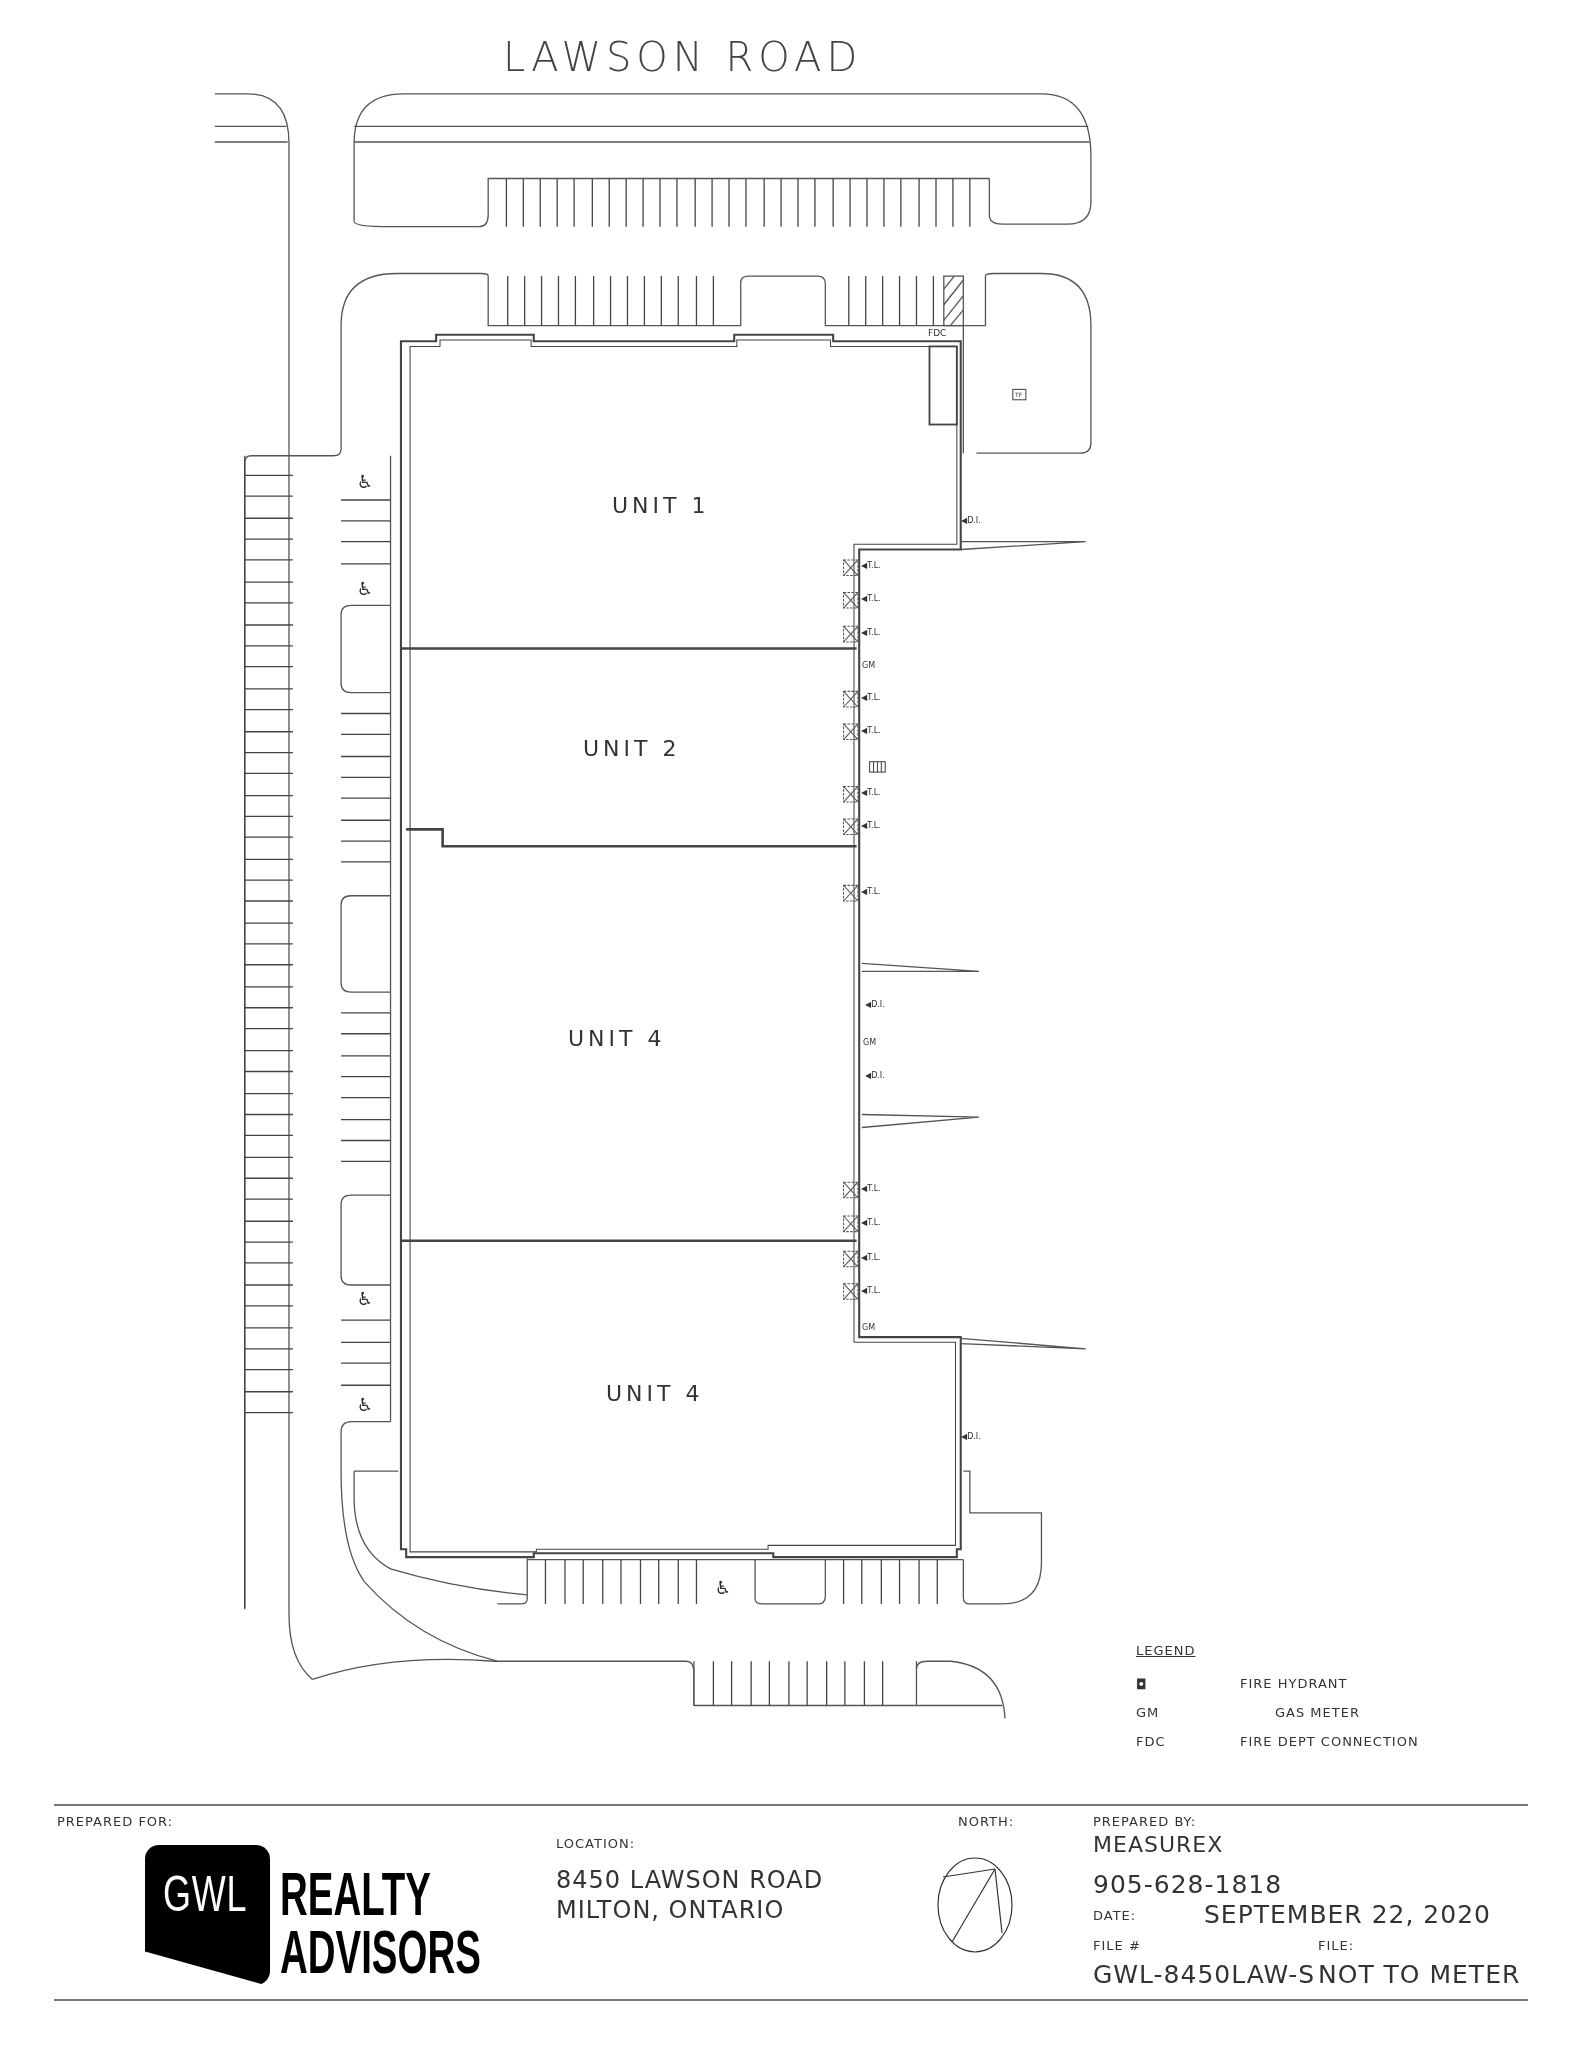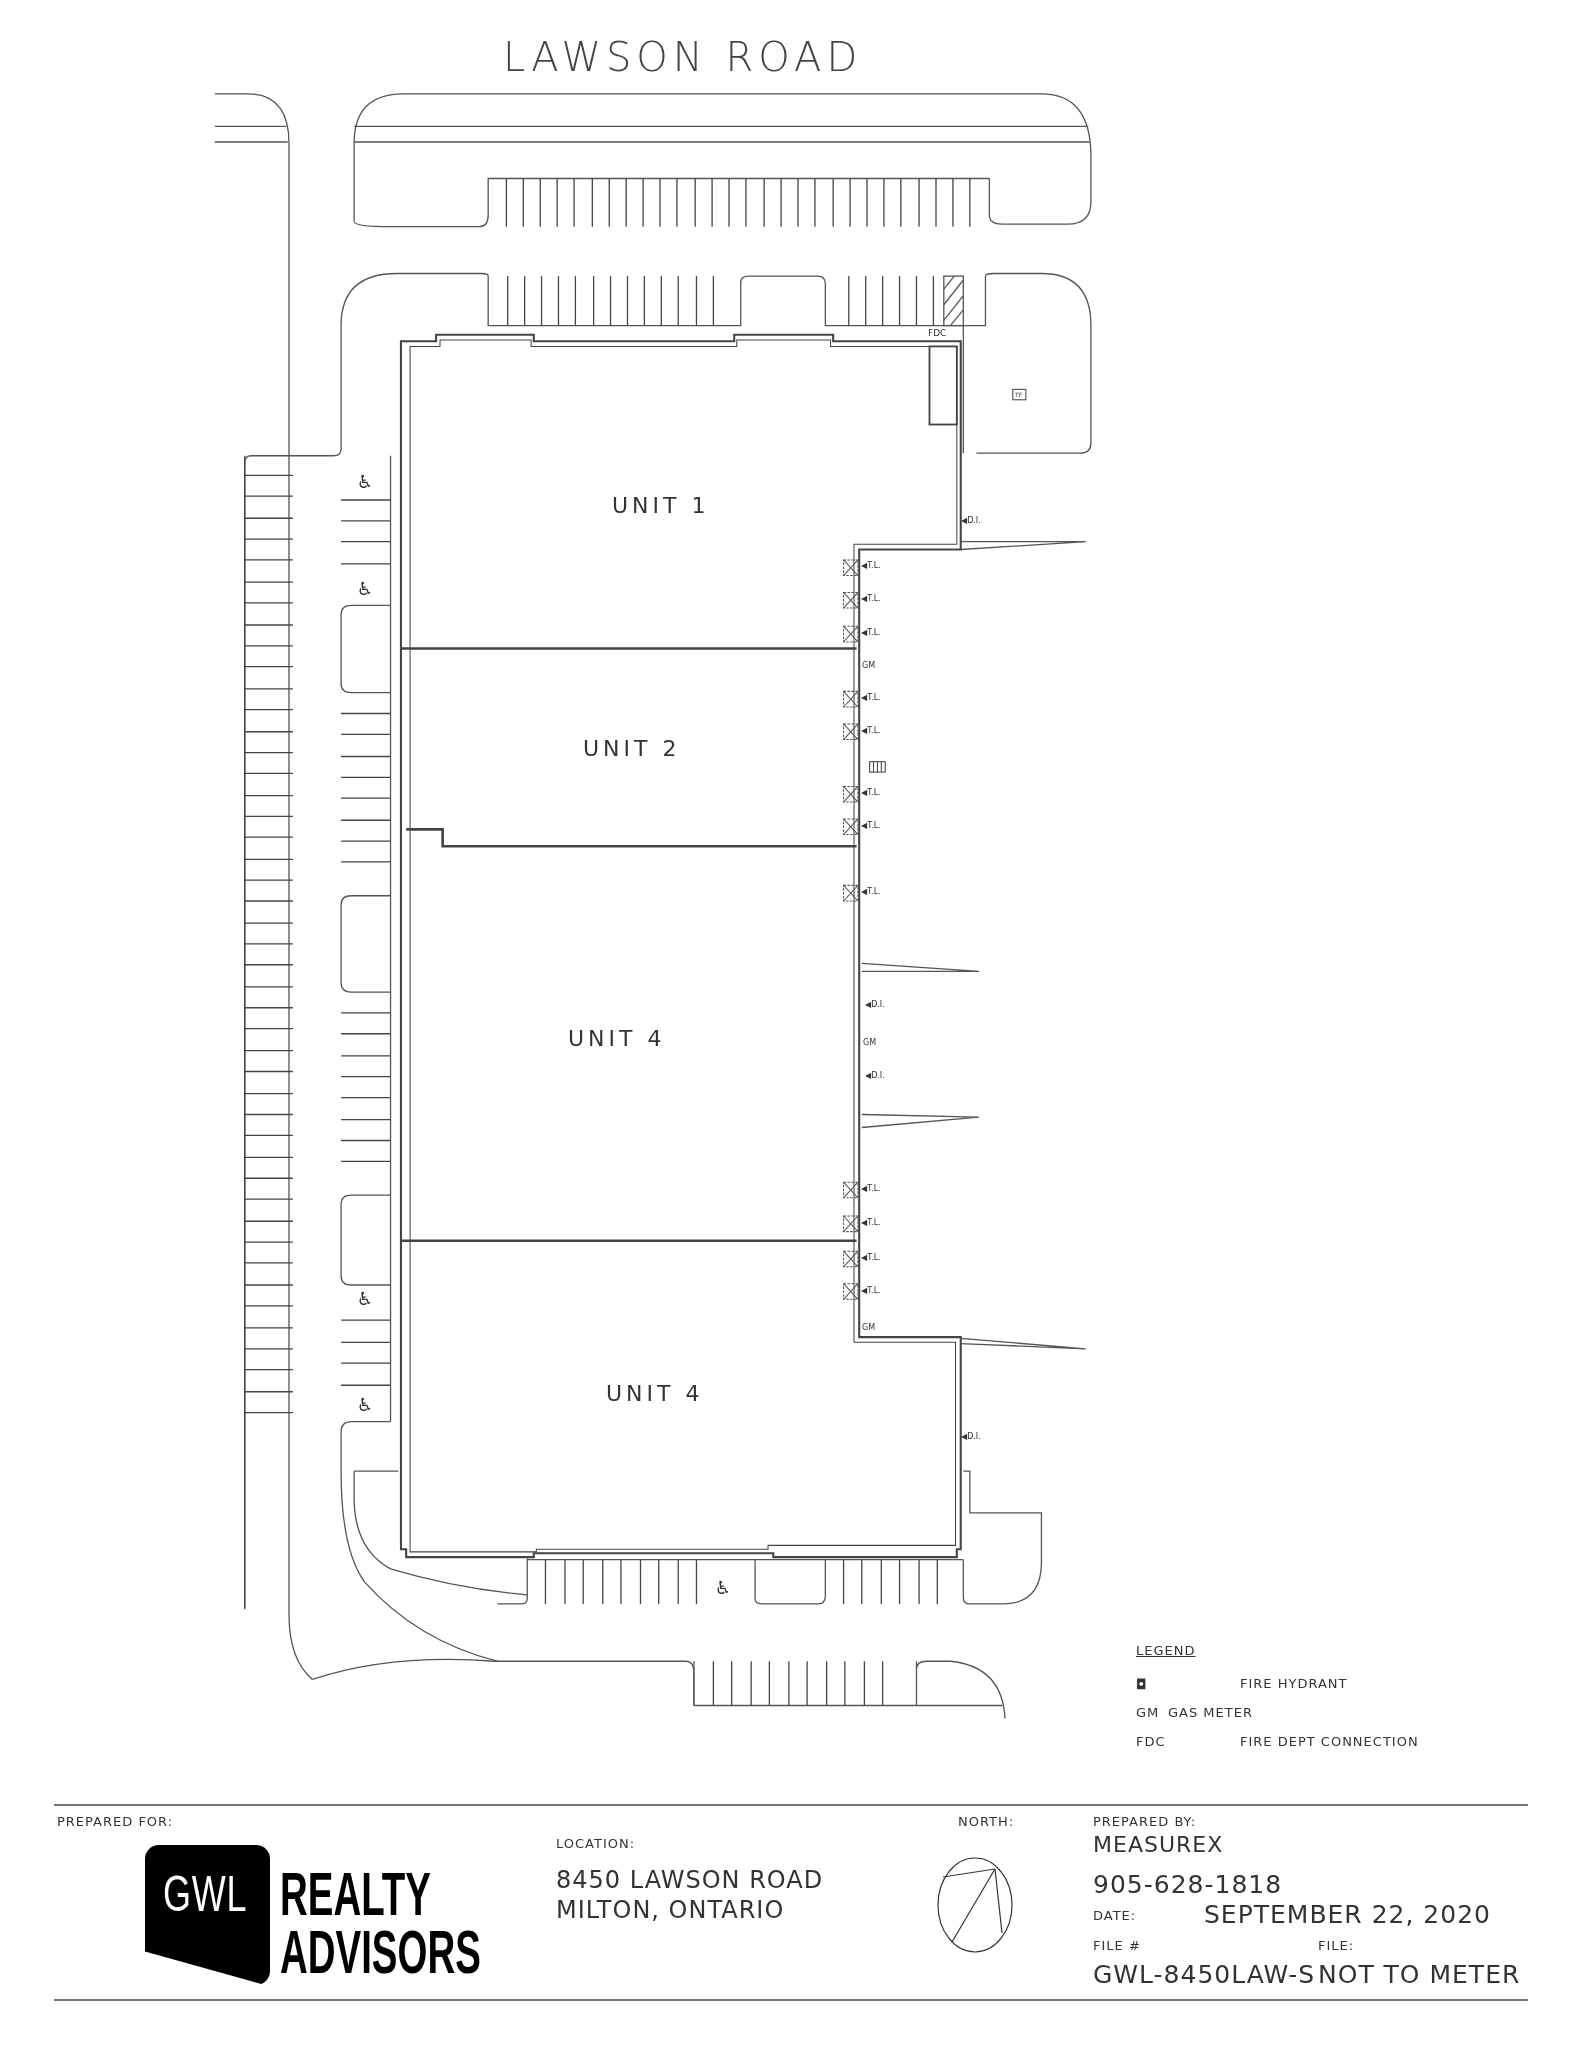--- a/index.html
+++ b/index.html
@@ -357,21 +357,21 @@
 <div class="lbl" style="left:861px;top:1286px;font-size:8px;letter-spacing:0;">◀<span>T.L.</span></div>
 <div class="lbl" style="left:862px;top:1323px;font-size:8px;letter-spacing:0;">GM</div>
 <div class="lbl" style="left:961px;top:516px;font-size:8px;letter-spacing:0;">◀<span>D.I.</span></div>
 <div class="lbl" style="left:961px;top:1432px;font-size:8px;letter-spacing:0;">◀<span>D.I.</span></div>
 
 <div>
   <div class="lbl small legend-title" style="left:1136px;top:1643px;">LEGEND</div>
   <div class="lbl small" style="left:1136px;top:1676px;font-size:14px;">◘</div>
   <div class="lbl small" style="left:1240px;top:1676px;">FIRE HYDRANT</div>
   <div class="lbl small" style="left:1136px;top:1705px;">GM</div>
-  <div class="lbl small" style="left:1168px;top:1705px;">GAS METER</div>
+  <div class="lbl small" style="left:1275px;top:1705px;">GAS METER</div>
   <div class="lbl small" style="left:1136px;top:1734px;">FDC</div>
   <div class="lbl small" style="left:1240px;top:1734px;">FIRE DEPT CONNECTION</div>
 </div>
 
 <div class="hr" style="top:1804px;"></div>
 <div class="hr" style="top:1999px;"></div>
 
 <div class="lbl small" style="left:57px;top:1814px;">PREPARED FOR:</div>
 <div class="logo">
   <div class="logo-box">

